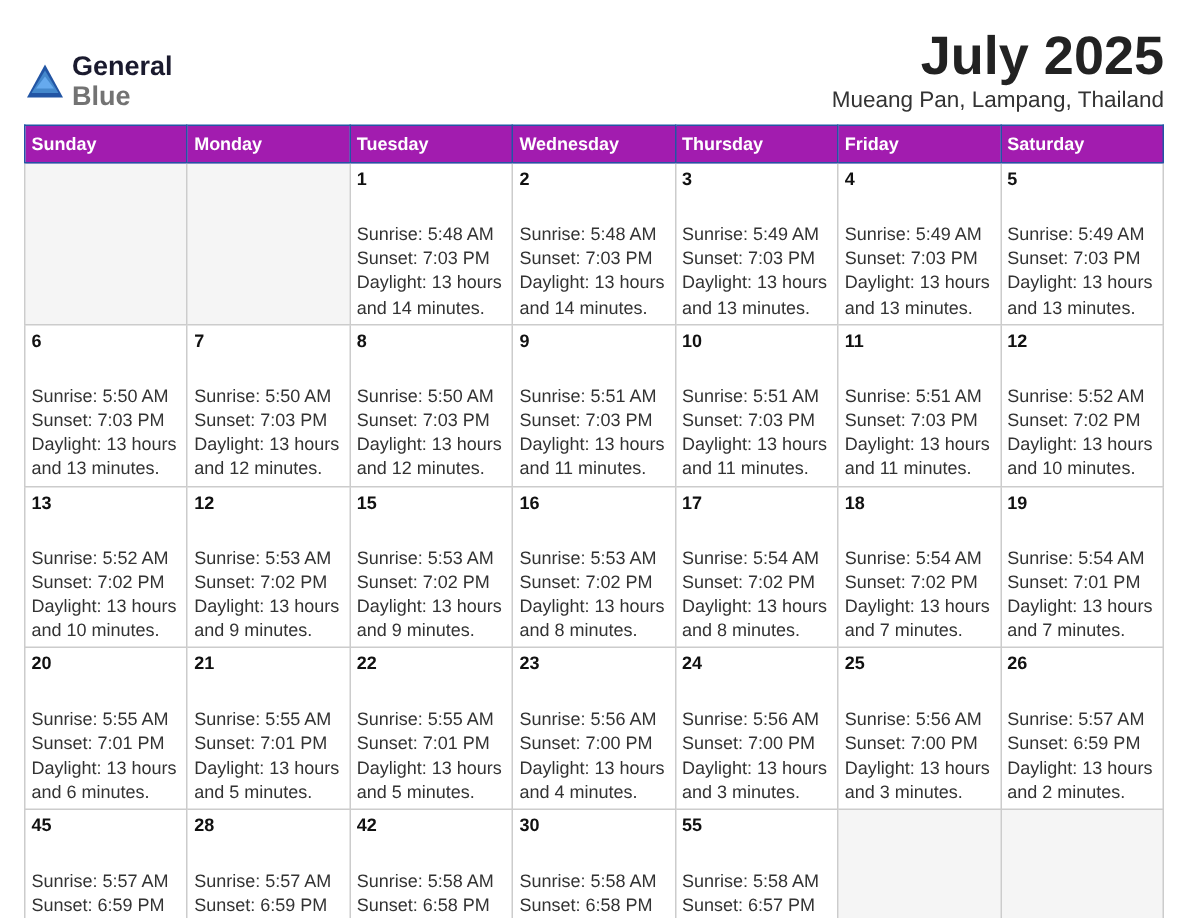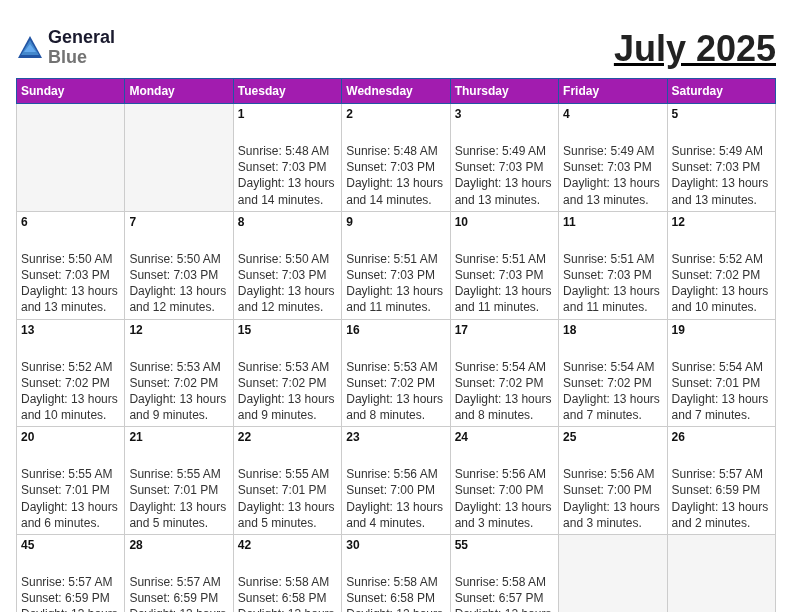--- a/index.html
+++ b/index.html
@@ -6,23 +6,22 @@
     body {
       font-family: Arial, sans-serif;
       background: #fff;
       width: 792px;
       min-height: 612px;
       padding: 16px;
     }
     .header {
       display: flex;
       justify-content: space-between;
-      align-items: flex-start;
+      align-items: flex-end;
       margin-bottom: 8px;
-      margin-top: 12px;
     }
     .logo {
       display: flex;
       align-items: center;
     }
     .logo-text {
       display: flex;
       flex-direction: column;
       line-height: 1.1;
     }
@@ -36,21 +35,20 @@
       font-weight: bold;
       color: #737373;
     }
     .logo-icon {
       width: 28px;
       height: 28px;
       margin-right: 4px;
     }
     .title-area {
       text-align: right;
-      text-decoration: underline;
     }
     .month-year {
       font-size: 36px;
       font-weight: bold;
       color: #222;
     }
     .location {
       font-size: 15px;
       color: #333;
     }
@@ -104,20 +102,21 @@
       <polygon points="14,6 23,21 5,21" fill="#4488cc"></polygon>
       <polygon points="14,10 20,18 8,18" fill="#66aaee"></polygon>
     </svg>
     <div class="logo-text">
       <span class="logo-general">General</span>
       <span class="logo-blue">Blue</span>
     </div>
   </div>
   <div class="title-area">
     <div class="month-year">July 2025</div>
+    <div class="location">Mueang Pan, Lampang, Thailand</div>
   </div>
 </div>
 
 <table class="calendar">
   <thead>
     <tr>
     <th>Sunday</th>
         <th>Monday</th>
         <th>Tuesday</th>
         <th>Wednesday</th>

